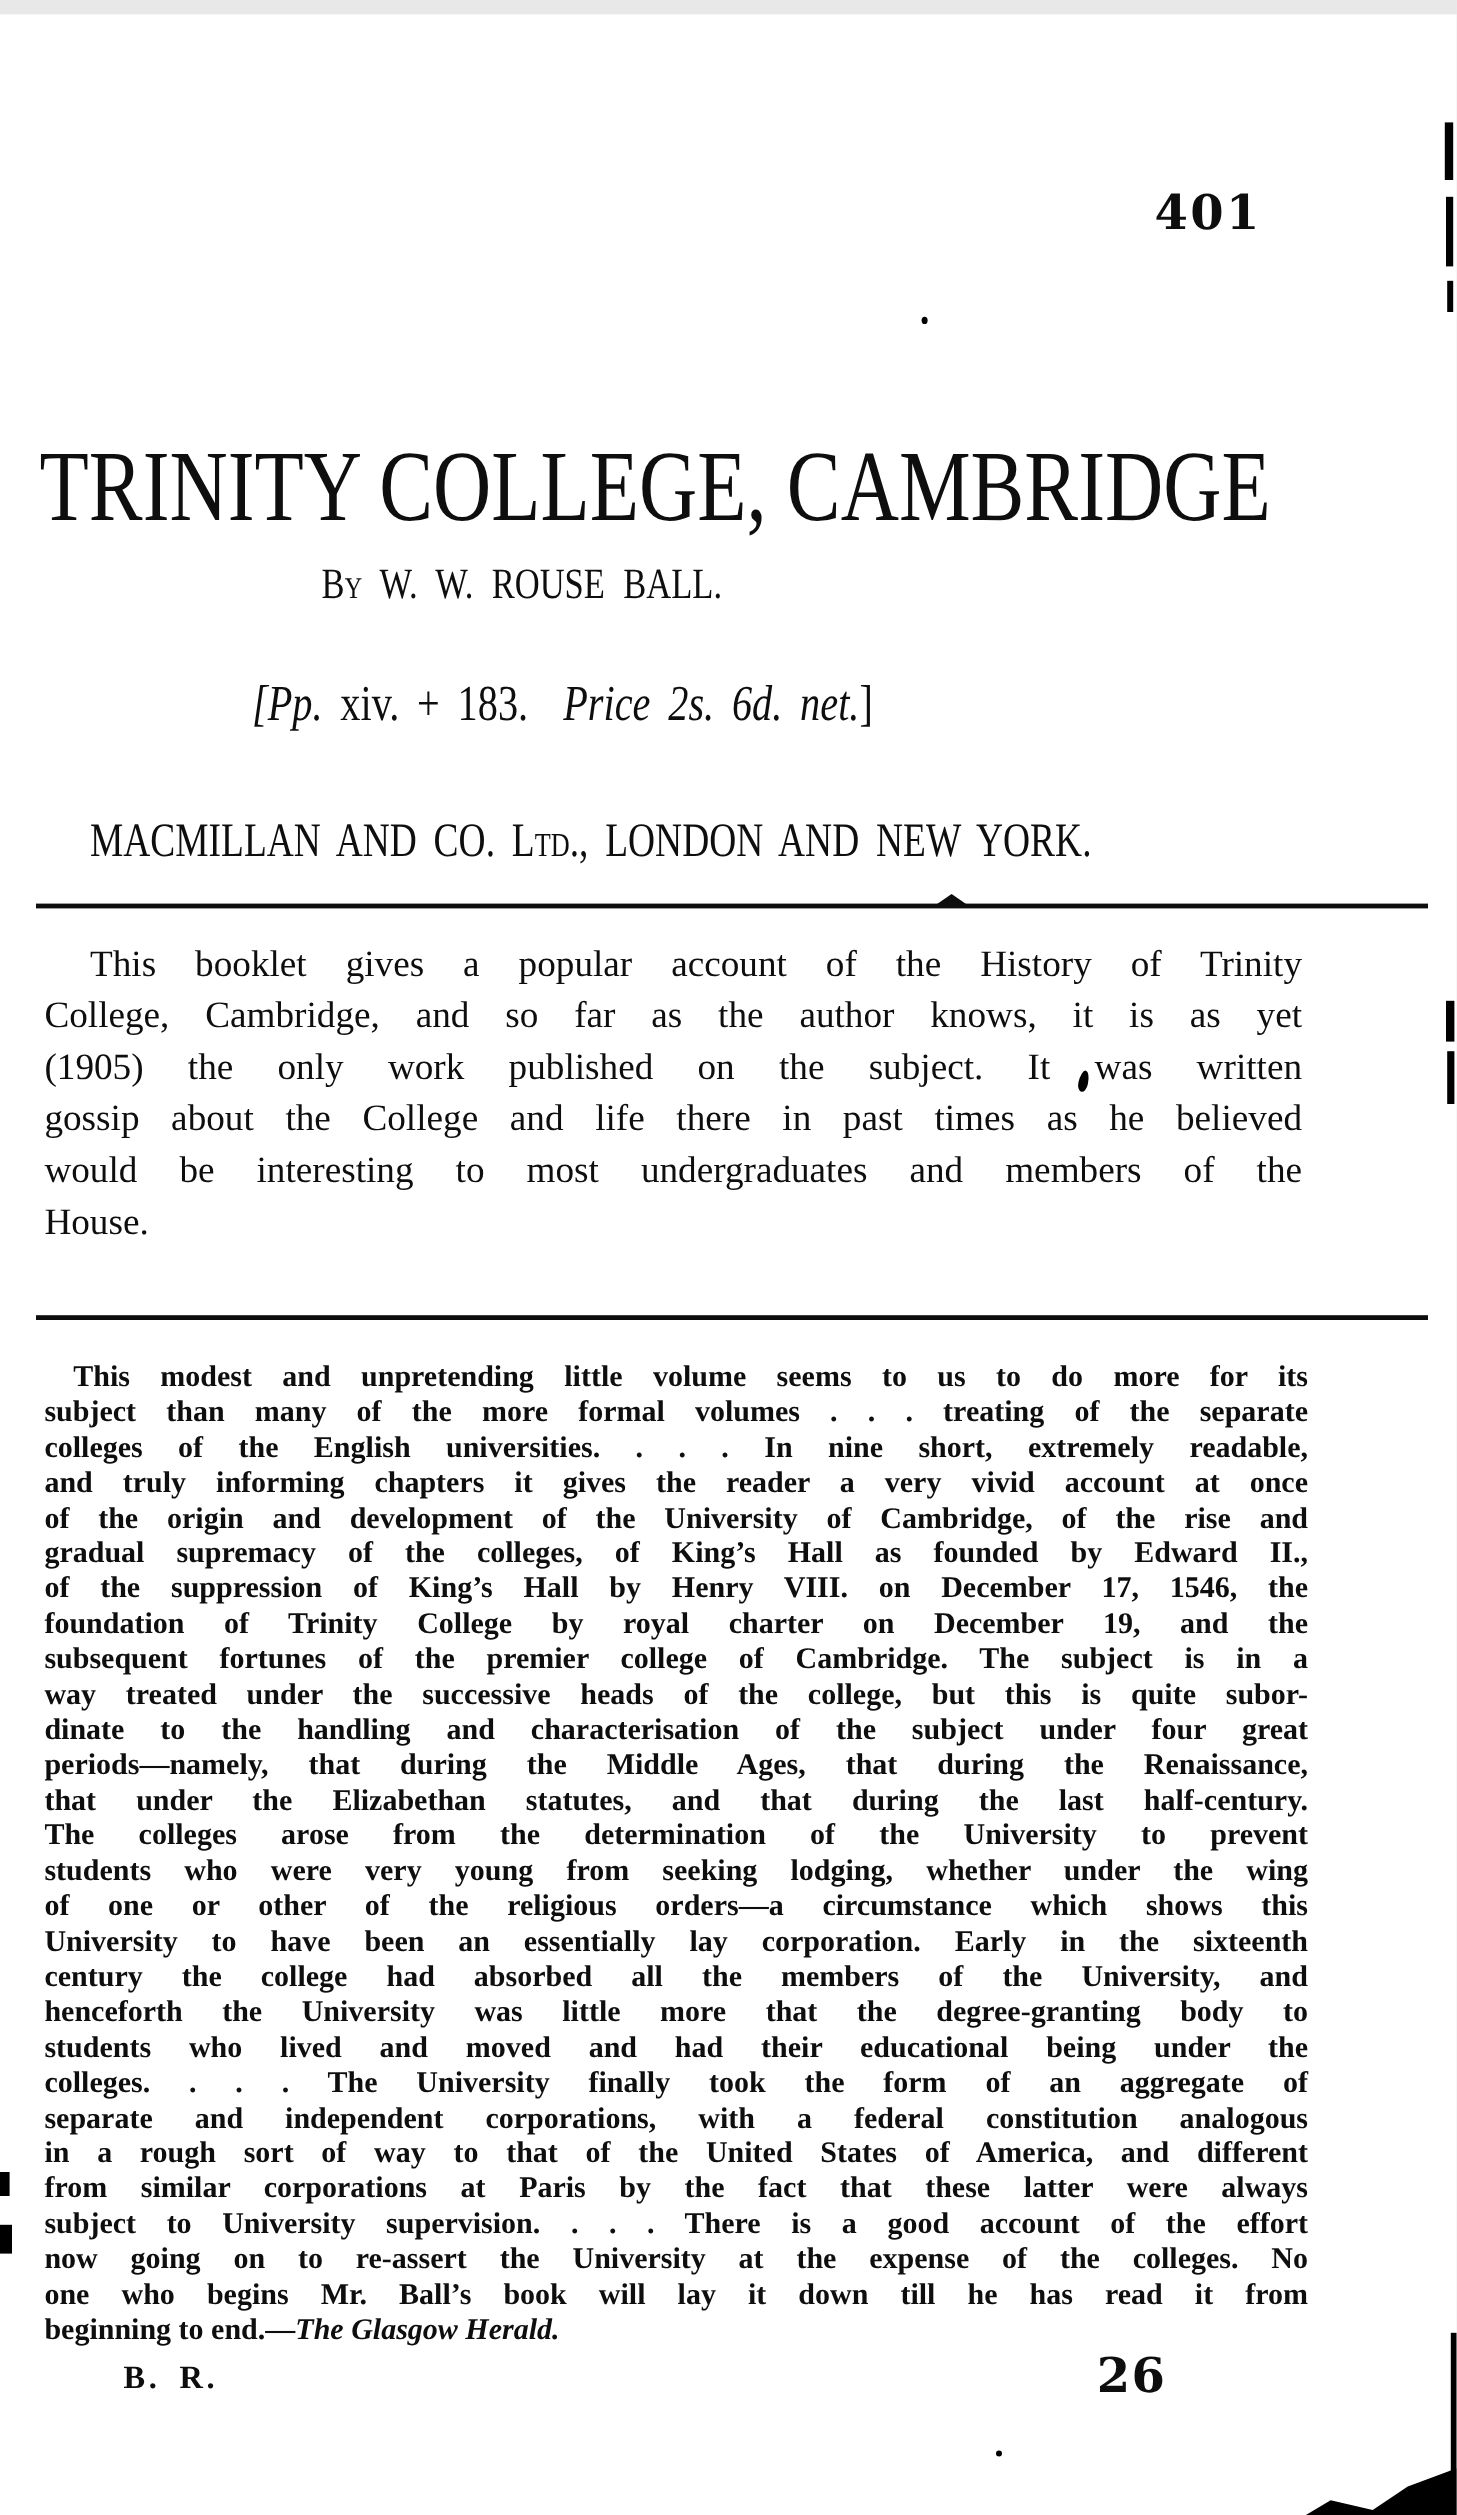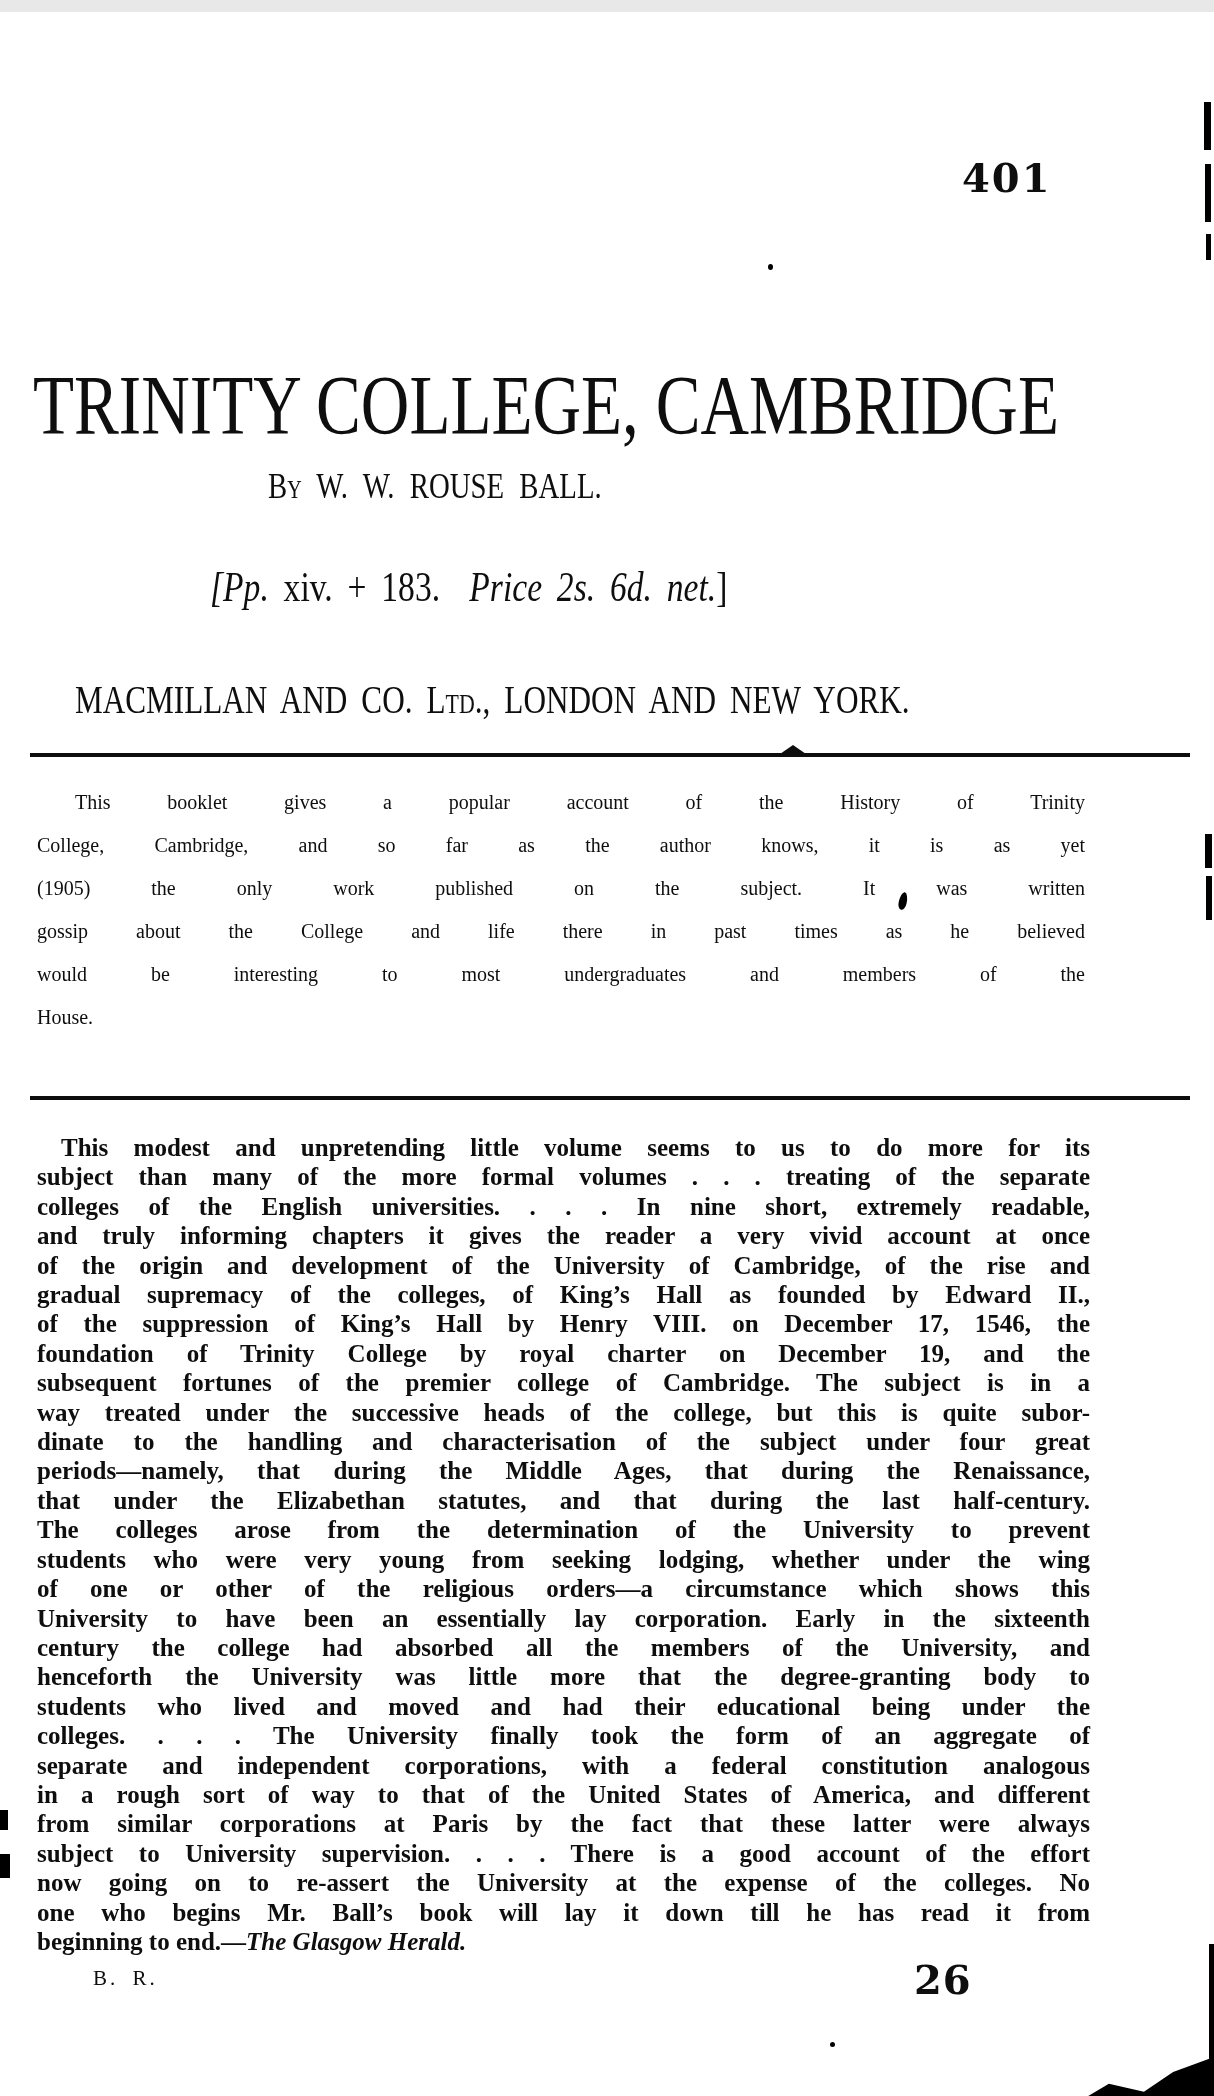--- a/index.html
+++ b/index.html
@@ -56,35 +56,35 @@
   .rule1 { top:741px; }
   .rule2 { top:1084px; }
   .rule-bump {
     position:absolute; top:733px; left:780px; width:0; height:0;
     border-left:13px solid transparent; border-right:13px solid transparent;
     border-bottom:9px solid #0d0d0d;
   }
 
   .desc {
     position:absolute; top:769px; left:37px; width:1048px;
-    font-size:20px; line-height:43px; white-space:normal;
+    font-size:31px; line-height:43px; white-space:normal;
   }
   .rev {
     position:absolute; top:1121px; left:37px; width:1053px;
     font-size:25px; line-height:29.4px; font-weight:600; white-space:normal;
   }
   [data-lines] .tline { text-align:justify; text-align-last:justify; }
   .desc [data-lines] .tline:first-child { text-indent:38px; }
   .rev  [data-lines] .tline:first-child { text-indent:24px; }
   .lastline { text-align:left; }
   .rev .it { font-style:italic; }
 
   .sig-left {
-    top:1956px; left:93px;
-    font-size:21px; font-weight:400; letter-spacing:3px; word-spacing:6px;
+    top:1956px; left:103px;
+    font-size:27px; font-weight:700; letter-spacing:3px; word-spacing:6px;
   }
   .sig-right {
     top:1948px; left:914px;
     font-family:"DejaVu Serif", serif;
     font-size:40px; font-weight:700; letter-spacing:1px;
   }
 
   .artifact { position:absolute; background:#000; }
   .a-r1 { top:90px;  left:1204px; width:7px; height:48px; }
   .a-r2 { top:152px; left:1205px; width:6px; height:58px; }

